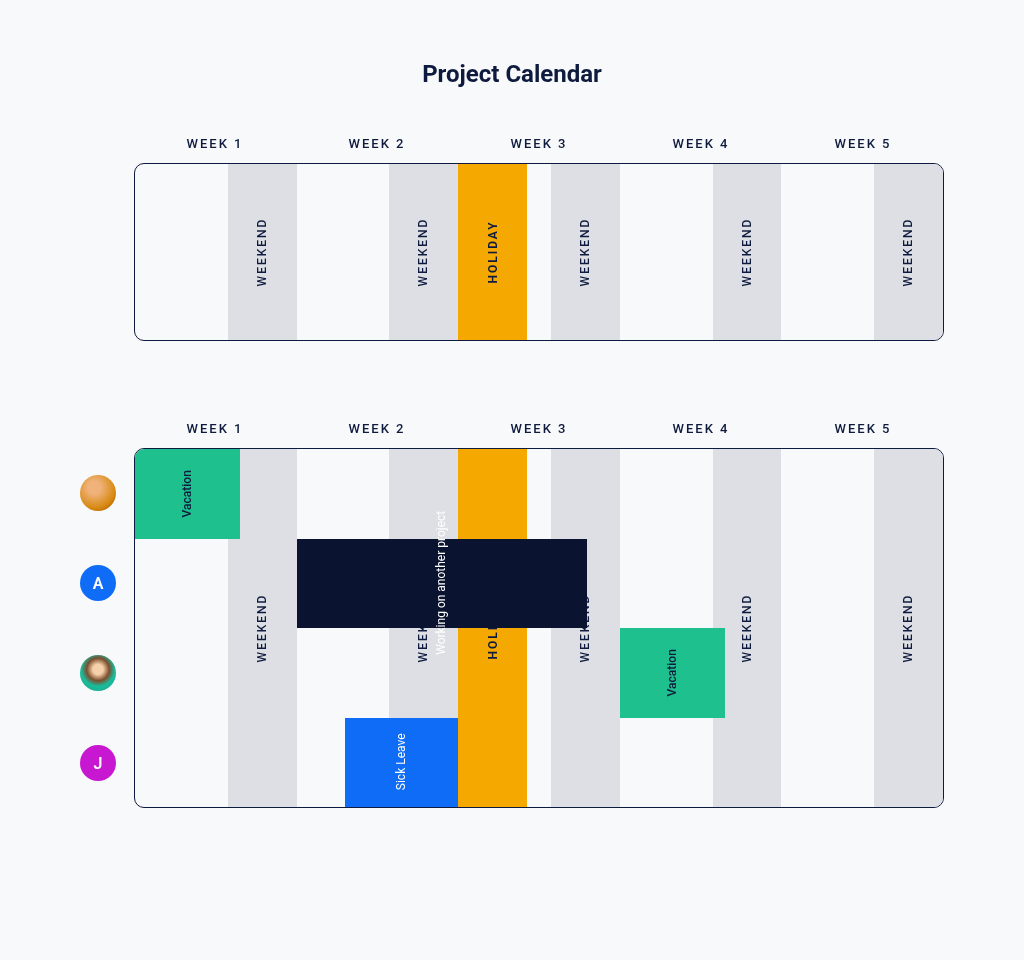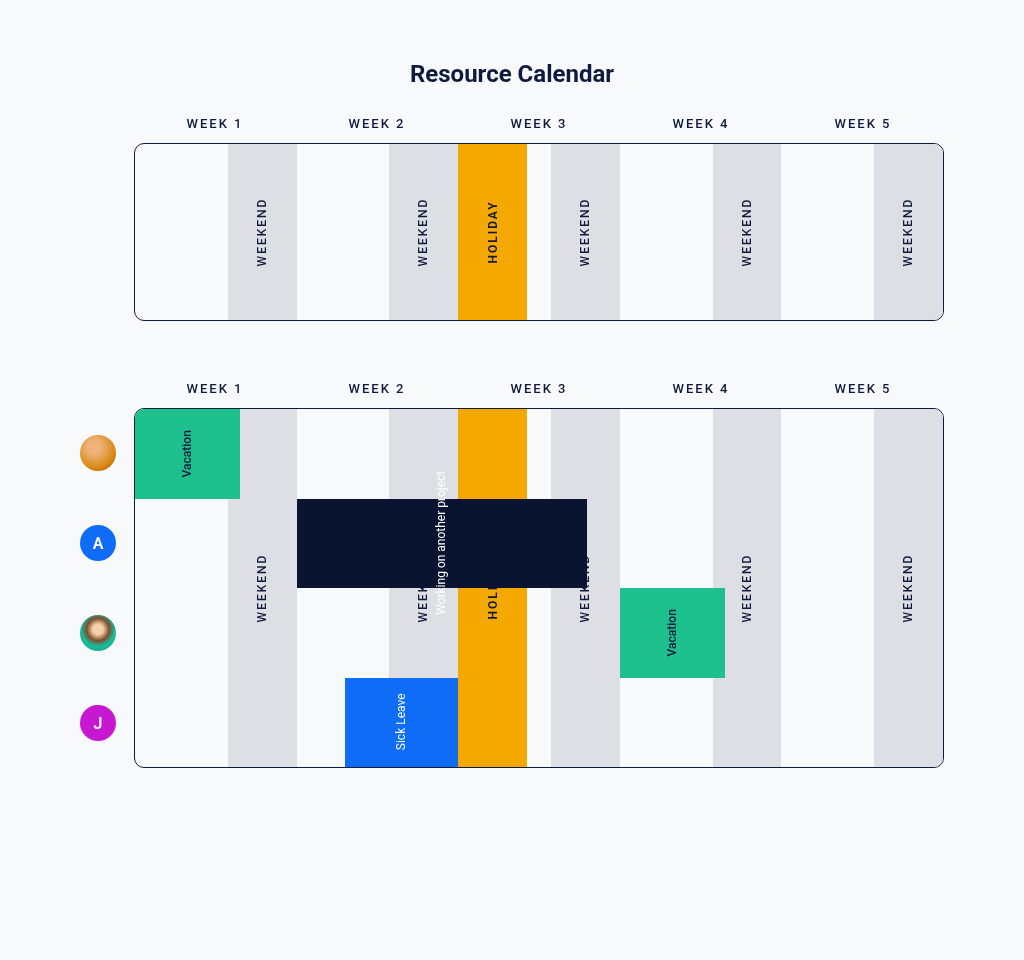--- a/index.html
+++ b/index.html
@@ -30,20 +30,21 @@
       margin-left: 54px;
       margin-bottom: 12px;
     }
     .week-header {
       flex: 1;
       text-align: center;
       font-size: 13px;
       letter-spacing: 2px;
       color: #0f1b3e;
       font-weight: 500;
+      margin-top: 20px;
     }
     .calendar-wrapper {
       display: flex;
       align-items: stretch;
     }
     .avatars {
       width: 54px;
       display: flex;
       flex-direction: column;
       justify-content: space-around;
@@ -143,21 +144,21 @@
     .bar.vacation .bar-label { color: #0f1b3e; font-weight: 500; }
     .bar.work { background: #0a1430; }
     .bar.sick { background: #0e6cf7; }
 
     .spacer-avatars { width: 54px; }
   </style>
 </head>
 <body>
 
 <div class="calendar-section">
-  <div class="title">Resource Calendar</div>
+  <div class="title">Project Calendar</div>
   <div class="week-headers">
     <div class="week-header">WEEK 1</div>
     <div class="week-header">WEEK 2</div>
     <div class="week-header">WEEK 3</div>
     <div class="week-header">WEEK 4</div>
     <div class="week-header">WEEK 5</div>
   </div>
   <div class="calendar-board project-board">
     <div class="bg-columns">
       <div class="week-col">

